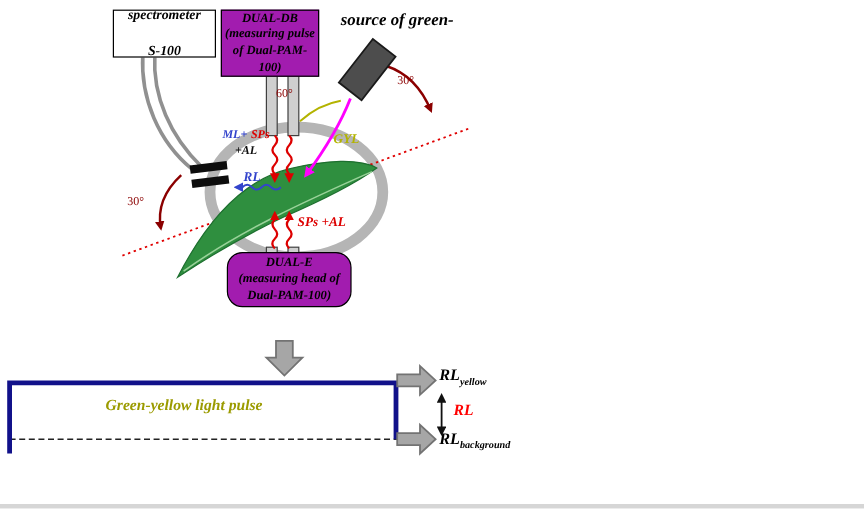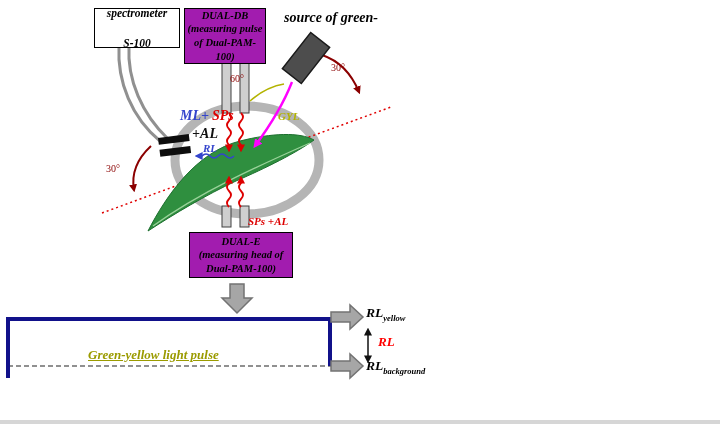--- a/index.html
+++ b/index.html
@@ -106,44 +106,44 @@
   <div class="box gray" style="left:184px;top:8px;width:80px;height:54px;">
     <div>DUAL-DB</div>
     <div>(measuring pulse</div>
     <div>of Dual-PAM-100)</div>
   </div>
 
   <div class="lbl" style="left:281px;top:9px;width:100px;text-align:center;font-size:14px;line-height:1.25;">
     <div>source of green-</div>
   </div>
 
-  <div class="box gray" style="left:189px;top:232px;width:102px;height:44px;">
+  <div class="box gray" style="left:189px;top:210px;width:102px;height:44px;border-radius:13px;">
     <div>DUAL-E</div>
     <div>(measuring head of</div>
     <div>Dual-PAM-100)</div>
   </div>
 
   <div class="angle" style="left:230px;top:73px;">60°</div>
   <div class="angle" style="left:331px;top:62px;">30°</div>
   <div class="angle" style="left:106px;top:163px;">30°</div>
 
-  <div class="lbl" style="left:180px;top:107px;width:50px;text-align:center;font-size:14px;line-height:1.25;">
+  <div class="lbl" style="left:180px;top:107px;width:50px;text-align:center;font-size:10px;line-height:1.25;">
     <div>
       <span class="ml">ML+</span><span class="sps">SPs</span>
     </div>
     <div class="al">+AL</div>
   </div>
 
   <div class="lbl gyl" style="left:256px;top:110px;">GYL</div>
 
   <div class="lbl rl-blue" style="left:203px;top:142px;">RL</div>
 
-  <div class="lbl sps-al" style="left:248px;top:179px;margin-top:36px;">SPs +AL</div>
+  <div class="lbl sps-al" style="left:248px;top:179px;">SPs +AL</div>
 
-  <div class="lbl pulse-lbl" style="left:88px;top:347px;text-decoration:underline;">Green-yellow light pulse</div>
+  <div class="lbl pulse-lbl" style="left:88px;top:330px;">Green-yellow light pulse</div>
 
 
   <div class="lbl rl-big" style="left:366px;top:305px;">
     <span>RL</span><sub>yellow</sub>
   </div>
 
   <div class="lbl rl-red" style="left:378px;top:334px;">RL</div>
 
   <div class="lbl rl-big" style="left:366px;top:358px;">
     <span>RL</span><sub>background</sub>

